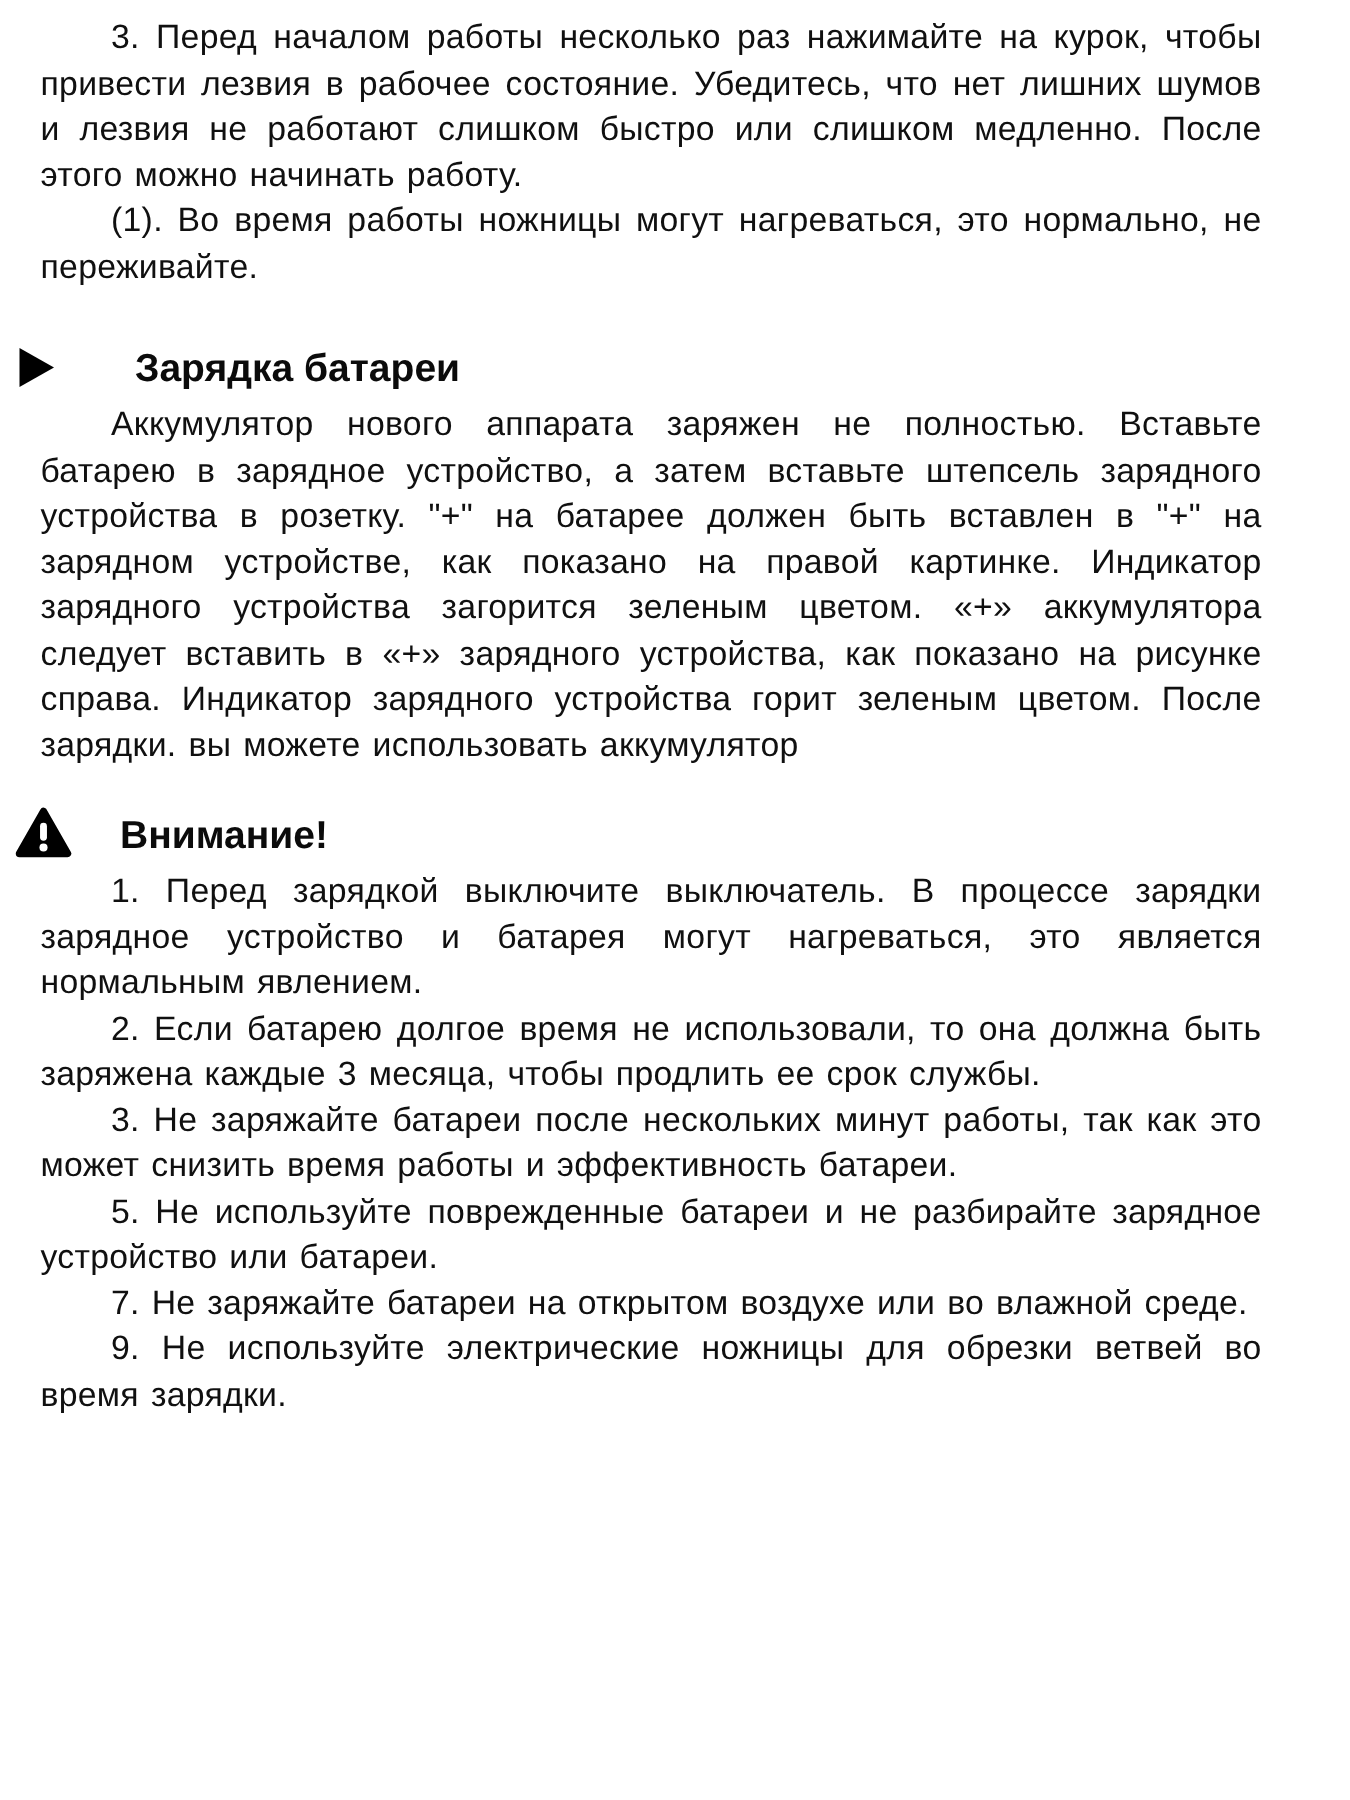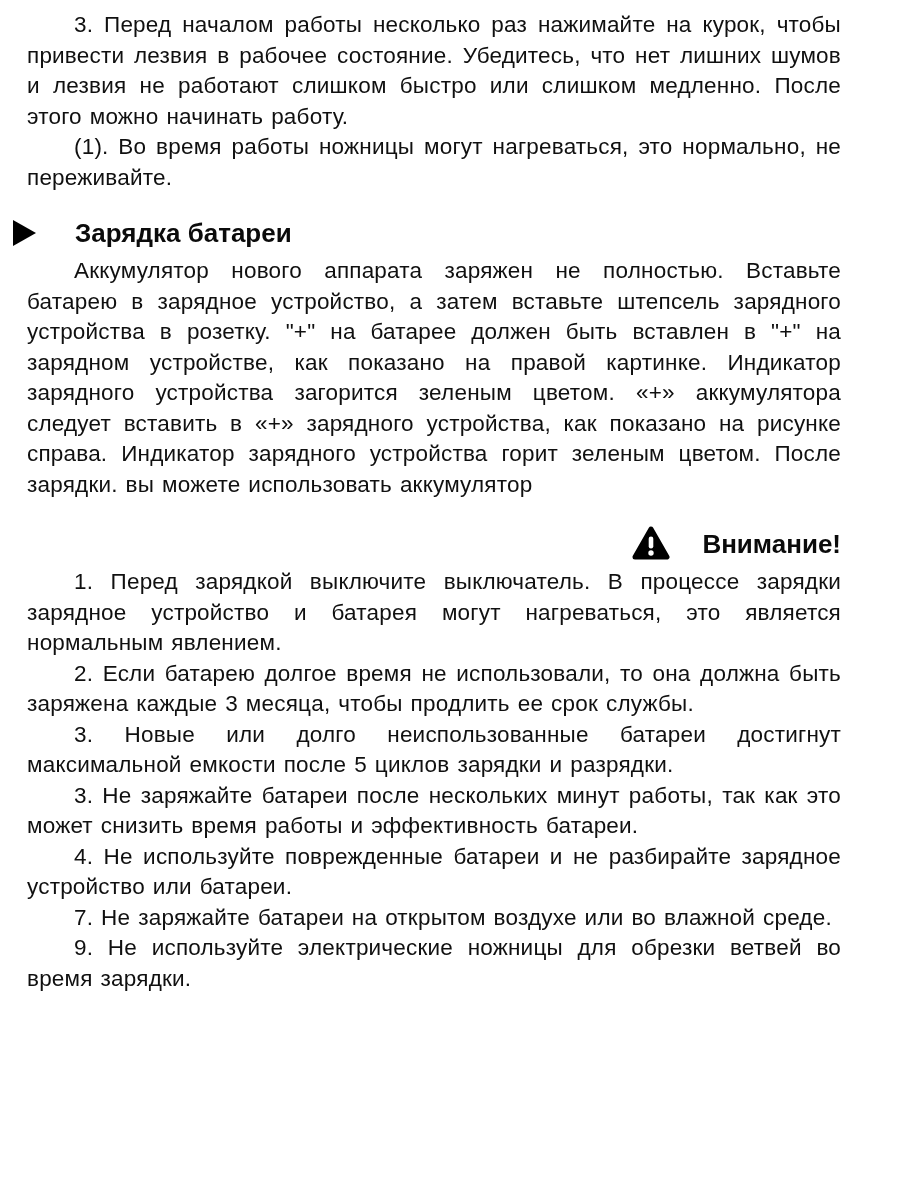--- a/index.html
+++ b/index.html
@@ -36,39 +36,39 @@
     text-align: left;
   }
   .heading-row h2 {
     margin: 0;
     font-size: 26px;
     line-height: 32px;
     font-weight: 700;
     color: #0b0b0b;
   }
   .charging-row {
-    margin-top: 24px;
+    margin-top: 36px;
     margin-bottom: 7px;
     margin-left: -14px;
+    gap: 15px;
   }
   .tri-icon {
     display: block;
     width: 0;
     height: 0;
     border-left: 23px solid #000000;
     border-top: 13px solid transparent;
     border-bottom: 13px solid transparent;
     margin-right: 39px;
     flex: 0 0 auto;
   }
   .warning-row {
     margin-top: 26px;
     margin-bottom: 6px;
     margin-left: -17px;
-    justify-content: flex-end;
   }
   .warn-icon {
     display: block;
     width: 38px;
     height: 35px;
     margin-right: 32px;
     flex: 0 0 auto;
   }
   .warn-icon svg {
     display: block;
@@ -96,19 +96,18 @@
         <path d="M19 3 L35 31 H3 Z" fill="#000000" stroke="#000000" stroke-width="5" stroke-linejoin="round"></path>
         <rect x="16.7" y="10.5" width="4.6" height="12" rx="2.3" fill="#ffffff"></rect>
         <circle cx="19" cy="27" r="2.7" fill="#ffffff"></circle>
       </svg>
     </span>
     <h2>Внимание!</h2>
   </div>
 
   <p class="para">1. Перед зарядкой выключите выключатель. В процессе зарядки зарядное устройство и батарея могут нагреваться, это является нормальным явлением.</p>
   <p class="para">2. Если батарею долгое время не использовали, то она должна быть заряжена каждые 3 месяца, чтобы продлить ее срок службы.</p>
-  <p class="para">3. Новые или долго неиспользованные батареи достигнут максимальной емкости после 5 циклов зарядки и разрядки.</p>
   <p class="para">3. Не заряжайте батареи после нескольких минут работы, так как это может снизить время работы и эффективность батареи.</p>
-  <p class="para">4. Не используйте поврежденные батареи и не разбирайте зарядное устройство или батареи.</p>
+  <p class="para">5. Не используйте поврежденные батареи и не разбирайте зарядное устройство или батареи.</p>
   <p class="para">7. Не заряжайте батареи на открытом воздухе или во влажной среде.</p>
   <p class="para">9. Не используйте электрические ножницы для обрезки ветвей во время зарядки.</p>
 
 </div>
 
 </body></html>

